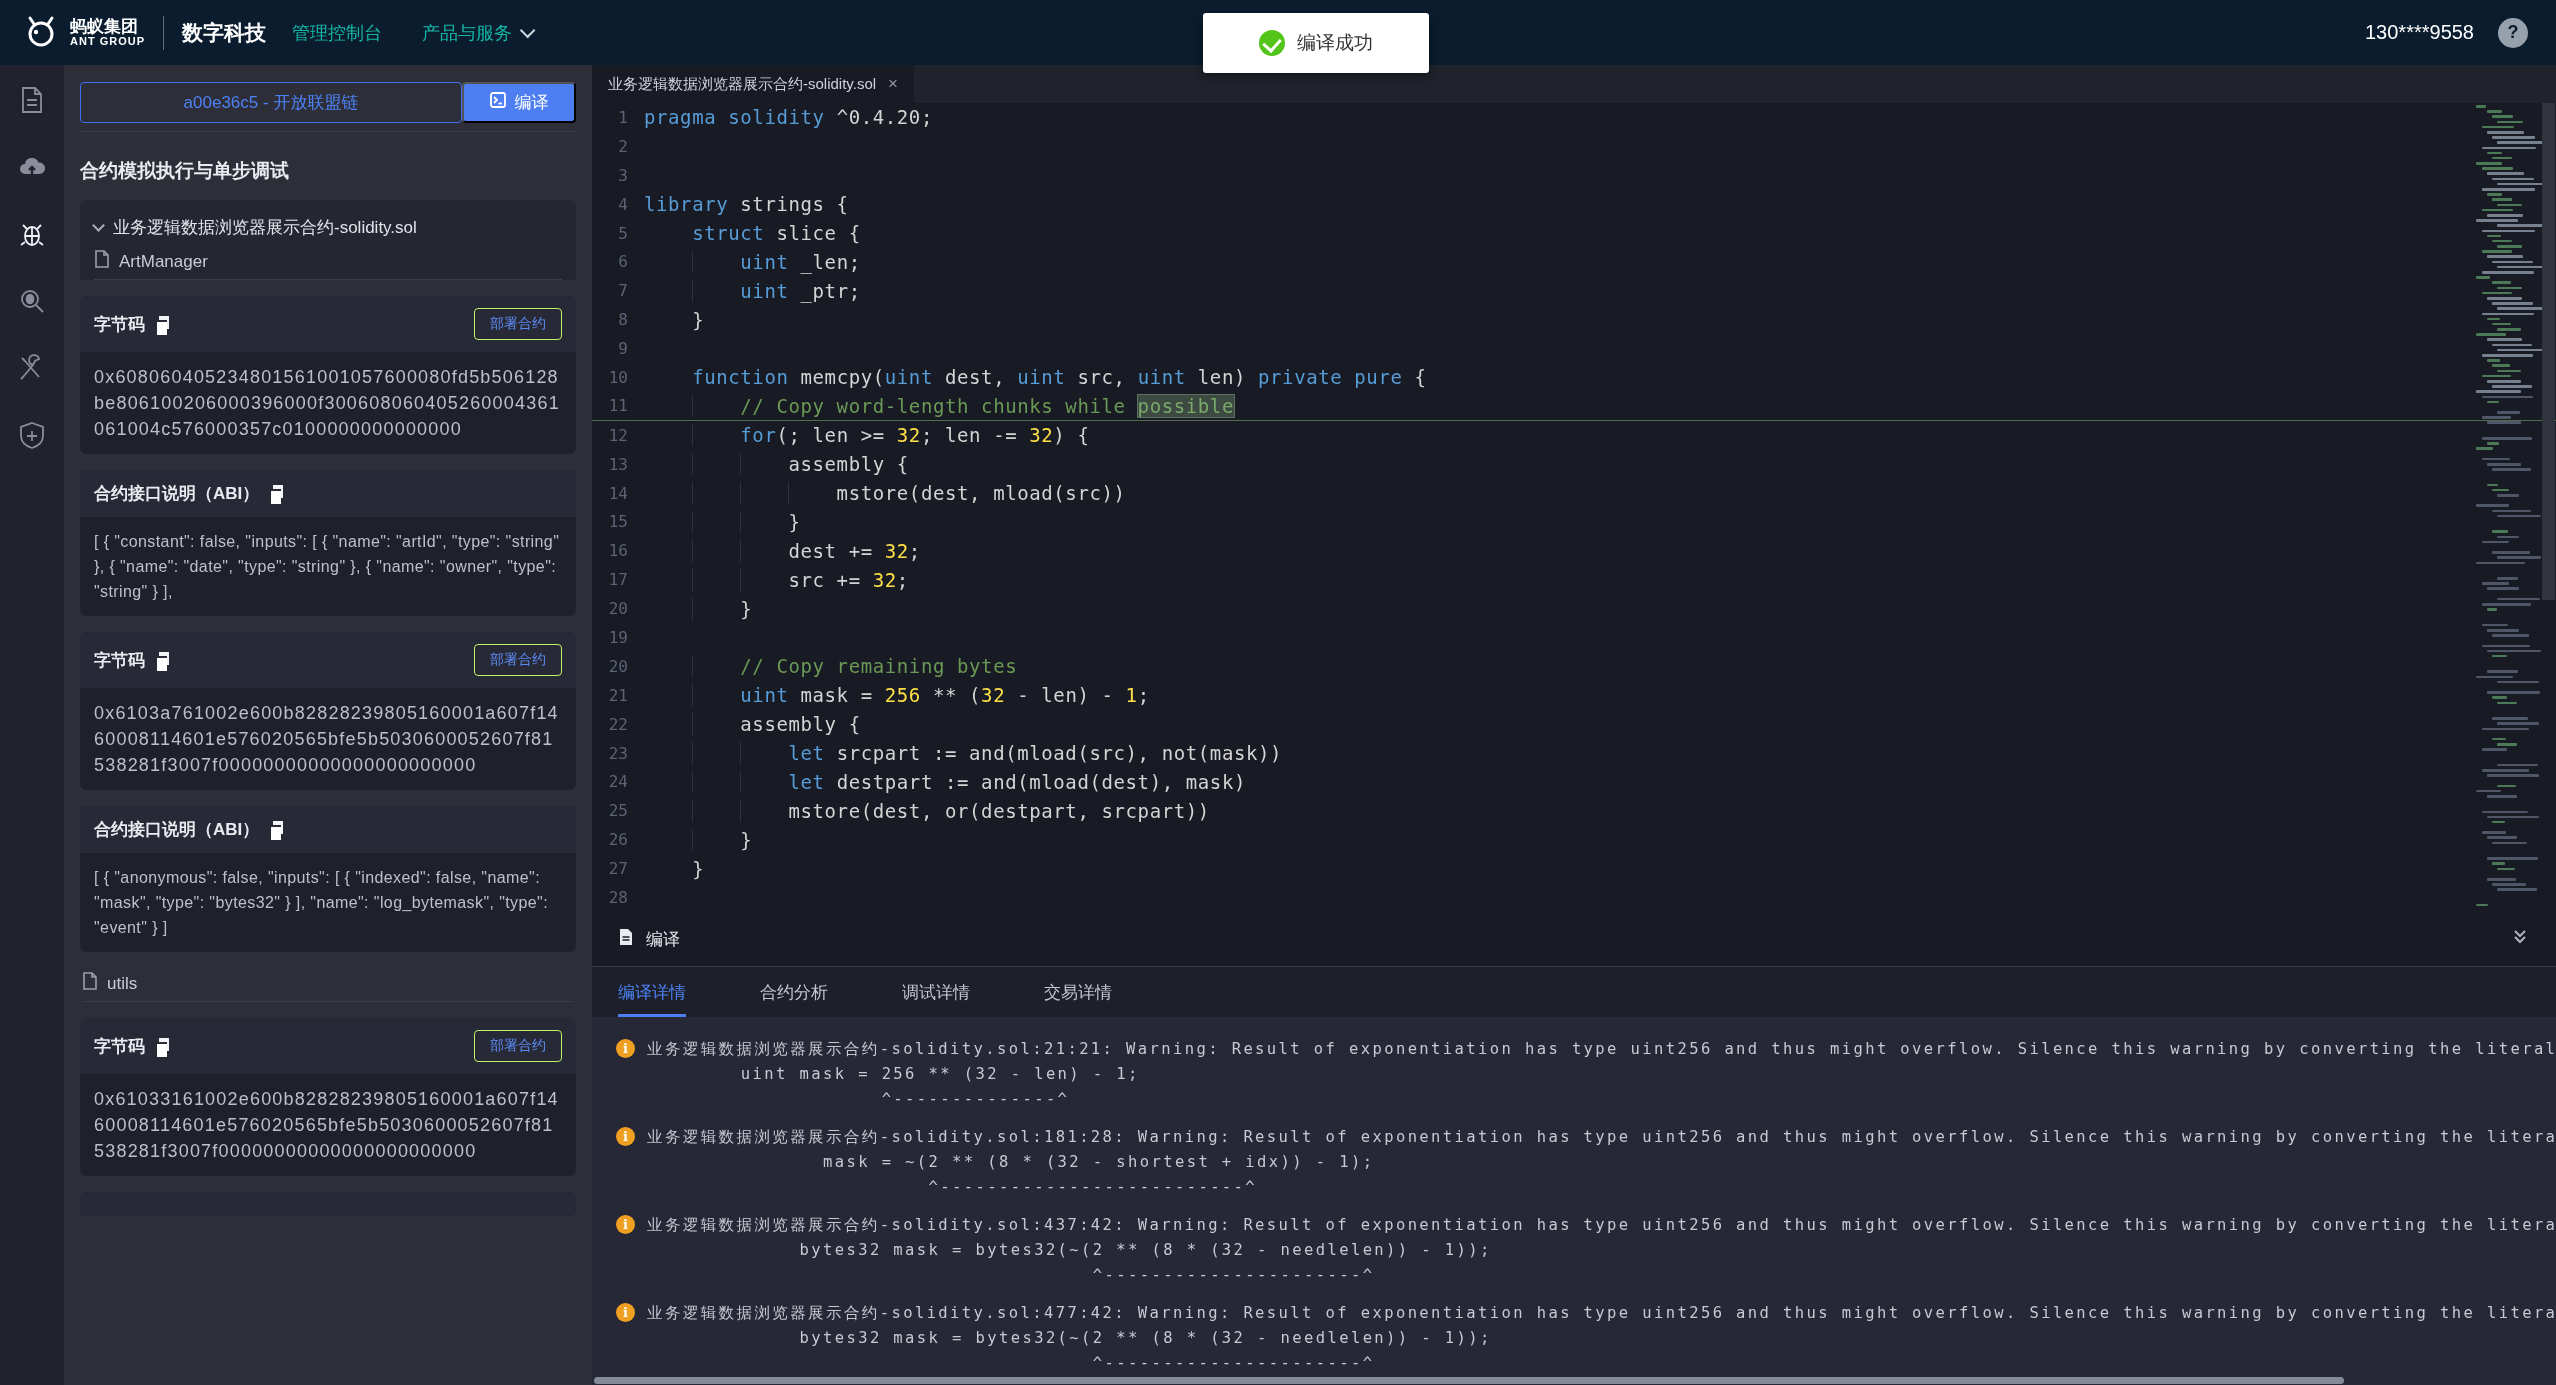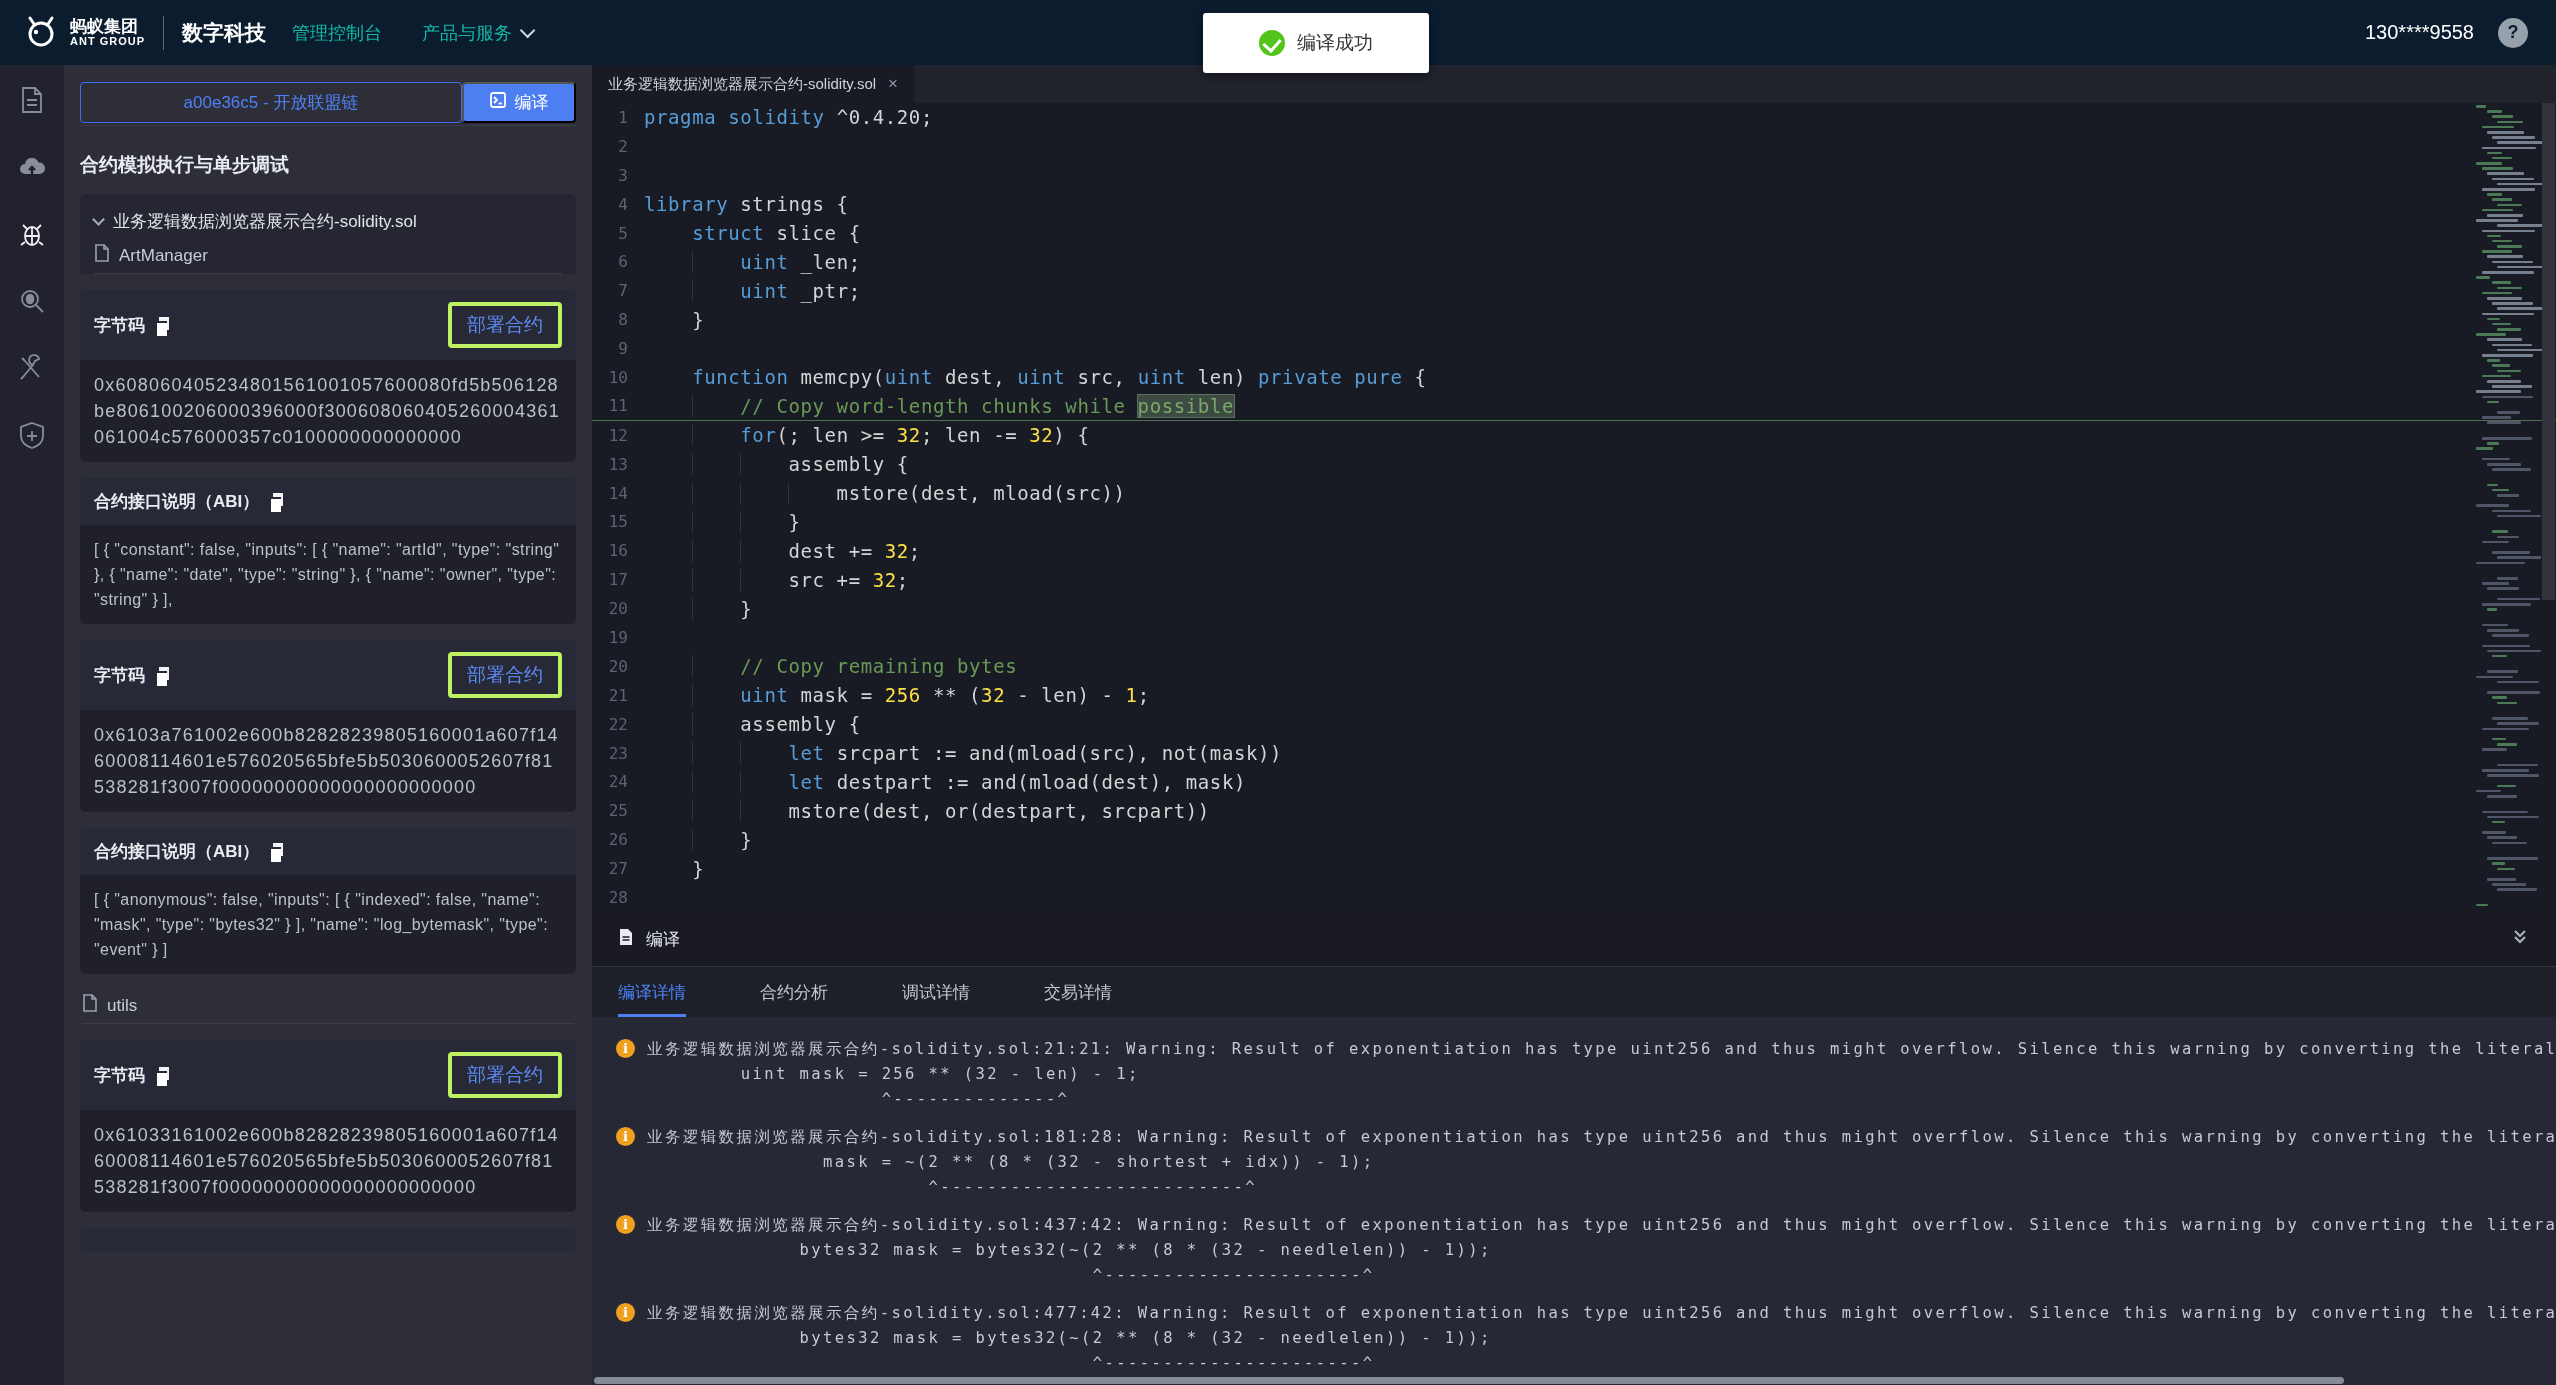--- a/index.html
+++ b/index.html
@@ -39,21 +39,21 @@
   
   .iconbar { width:64px; background:#21222d; display:flex; flex-direction:column; align-items:center;
     padding-top:20px; gap:37px; flex-shrink:0; }
   .rail-icon { width:30px; height:30px; opacity:.78; cursor:pointer; }
   .rail-icon.active { opacity:1; }
   .rail-icon svg { width:30px; height:30px; stroke:#a7abb8; fill:none; stroke-width:1.8; }
   .rail-icon.active svg { stroke:#eef0f5; }
 
   
   .left-panel { width:528px; background:#2d2e38; flex-shrink:0; overflow:hidden; padding:17px 16px 0 16px; }
-  .lp-toprow { display:flex; padding-bottom:2px; border-bottom:1px solid #3a3b46; }
+  .lp-toprow { display:flex; padding-bottom:8px; border-bottom:1px solid #3a3b46; }
   .chain-btn { flex:1; height:41px; border:1px solid #3f6ef0; border-radius:4px; background:transparent;
     color:#4d82f5; font-size:17px; display:flex; align-items:center; justify-content:center; cursor:pointer; }
   .compile-btn { width:114px; height:41px; background:#4d7ef2; border-radius:4px; color:#fff; font-size:17px;
     display:flex; align-items:center; justify-content:center; gap:9px; cursor:pointer; }
   .term-icon svg { width:16px; height:16px; stroke:#fff; fill:none; stroke-width:1.8; }
   .lp-title { margin-top:26px; font-size:19px; font-weight:bold; color:#e9ebf0; }
   .lp-desc { margin-top:8px; font-size:17px; line-height:28px; color:#b9bdc8; }
   .tree-box { margin-top:16px; background:#252631; border-radius:6px 6px 0 0; padding:10px 14px 0 14px; }
   .tree-file { display:flex; align-items:center; gap:10px; font-size:17px; color:#e2e5ea; height:34px; cursor:pointer; }
   .tree-chev { width:9px; height:9px; border-right:2px solid #aab0bc; border-bottom:2px solid #aab0bc;
@@ -62,22 +62,22 @@
   .file-row.divided { border-bottom:1px solid #3c3d48; }
   .doc-ic svg { width:16px; height:18px; stroke:#9ba0ad; fill:none; stroke-width:1.6; }
   .lp-label-row { margin-top:14px; padding:0 2px; }
   .card { margin-top:16px; border-radius:6px; overflow:hidden; }
   .card-head { background:#282936; padding:12px 14px; display:flex; align-items:center; }
   .card-title { font-size:17px; font-weight:bold; color:#e9ebf0; }
   .copy-ic { margin-left:10px; cursor:pointer; position:relative; width:15px; height:17px; }
   .copy-ic::before { content:""; position:absolute; left:4px; top:0; width:10px; height:13px; background:#f2f3f6; }
   .copy-ic::after { content:""; position:absolute; left:0; top:4px; width:10px; height:13px; background:#fff;
     border-left:2px solid #282936; border-top:2px solid #282936; }
-  .deploy-btn { margin-left:auto; border:4px solid #bef264; color:#5d8bf5; background:transparent;
-    font-size:19px; border-radius:4px; padding:6px 15px; cursor:pointer; }
+  .deploy-btn { margin-left:auto; border:1px solid #bef264; color:#5d8bf5; background:transparent;
+    font-size:14px; border-radius:4px; padding:6px 15px; cursor:pointer; }
   .card-body { background:#1f2029; padding:12px 14px; font-size:18px; letter-spacing:1.2px; line-height:26px;
     color:#bcc0c9; word-break:break-all; }
   .card-body.abi { font-size:16px; letter-spacing:.4px; line-height:25px; }
 
   
   .main { flex:1; display:flex; flex-direction:column; min-width:0; }
   .tabbar { height:38px; background:#20222c; display:flex; flex-shrink:0; }
   .tab { background:#181a24; padding:0 16px; display:flex; align-items:center; gap:12px; font-size:15px;
     color:#cfd3db; cursor:pointer; }
   .tab-close { color:#9097a5; font-size:17px; cursor:pointer; }

